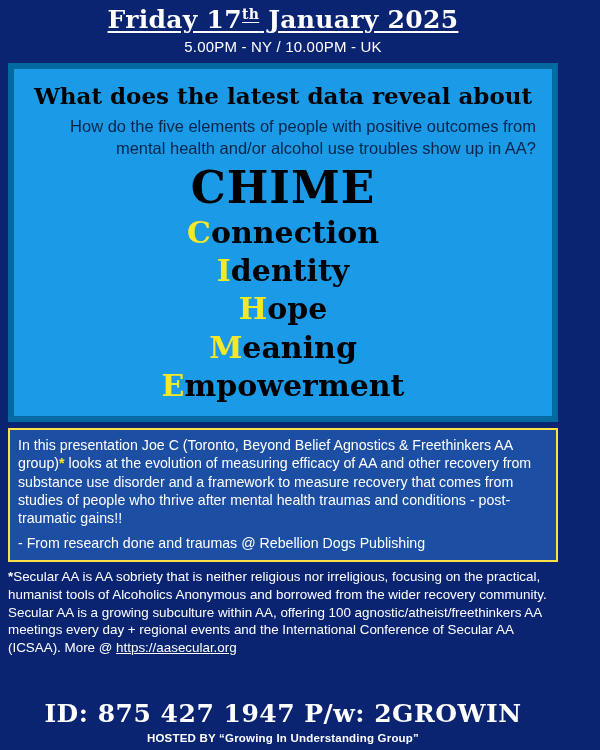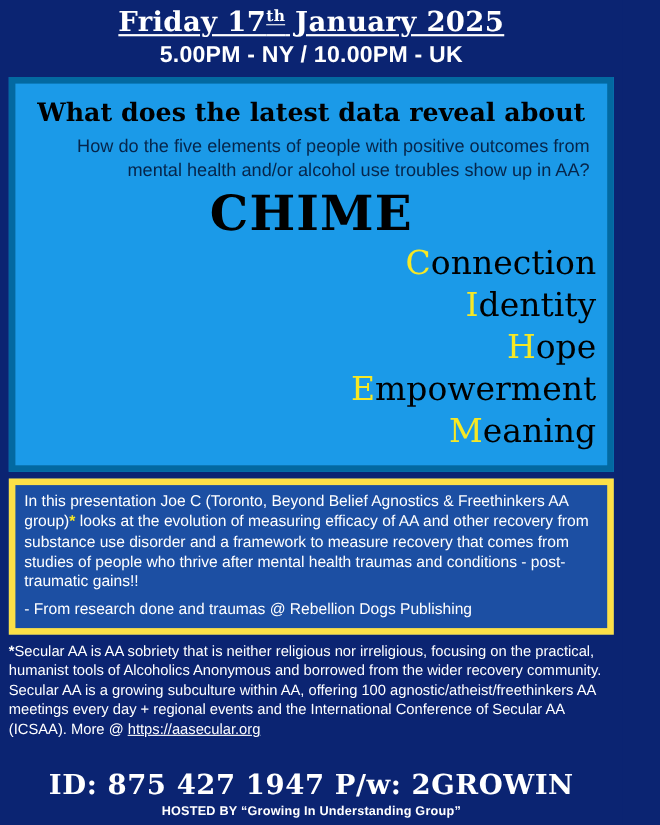--- a/index.html
+++ b/index.html
@@ -38,22 +38,22 @@
     text-underline-offset: 3px;
     line-height: 1.1;
   }
   .header-date sup {
     font-size: 14px;
     vertical-align: super;
     text-decoration: underline;
   }
   .header-time {
     font-family: "Liberation Sans", sans-serif;
-    font-weight: bold;
-    font-size: 21px;
+    font-weight: normal;
+    font-size: 15px;
     margin-top: 4px;
     letter-spacing: 0.2px;
   }
 
   
   .panel {
     margin: 6px 8px 0 8px;
     background: #1b9ae8;
     border: 6px solid #0369a1;
     padding: 10px 10px 10px 10px;
@@ -89,43 +89,42 @@
     margin: 6px 0 2px 0;
     line-height: 1.05;
   }
   .chime-list {
     margin: 0;
     padding: 0;
     list-style: none;
   }
   .chime-item {
     font-family: "DejaVu Serif", serif;
-    font-weight: normal;
+    font-weight: bold;
     font-size: 30px;
     line-height: 1.28;
     color: #000;
-    text-align: right;
   }
   .chime-item .cap {
     color: #f7e825;
   }
   .presented {
     font-family: "DejaVu Serif", serif;
     font-weight: bold;
     font-size: 22px;
     color: #000;
     margin-top: 12px;
     margin-bottom: 4px;
   }
 
   
   .desc {
     margin: 6px 8px 0 8px;
     background: #1c4fa3;
-    border: 6px solid #fde047;
+    border: 2px solid #fde047;
     padding: 6px 8px 8px 8px;
     box-sizing: border-box;
     color: #ffffff;
     font-size: 14.2px;
     line-height: 1.3;
     text-align: left;
   }
   .desc p {
     margin: 0;
   }
@@ -190,22 +189,22 @@
       <div>What does the latest data reveal about</div>
     </div>
     <div class="q-sub">How do the five elements of people with positive outcomes from mental health and/or alcohol use troubles show up in AA?</div>
 
     <div class="chime-word">CHIME</div>
 
     <ul class="chime-list">
       <li class="chime-item"><span class="cap">C</span><span>onnection</span></li>
       <li class="chime-item"><span class="cap">I</span><span>dentity</span></li>
       <li class="chime-item"><span class="cap">H</span><span>ope</span></li>
+      <li class="chime-item"><span class="cap">M</span><span>eaning</span></li>
       <li class="chime-item"><span class="cap">E</span><span>mpowerment</span></li>
-      <li class="chime-item"><span class="cap">M</span><span>eaning</span></li>
     </ul>
 
   </div>
 
   <div class="desc">
     <p><span>In this presentation Joe C (Toronto, Beyond Belief Agnostics &amp; Freethinkers AA group)</span><span class="star">*</span><span> looks at the evolution of measuring efficacy of AA and other recovery from substance use disorder and a framework to measure recovery that comes from studies of people who thrive after mental health traumas and conditions - post-traumatic gains!!</span></p>
     <p class="src">- From research done and traumas @ Rebellion Dogs Publishing</p>
   </div>
 
   <div class="footnote">

